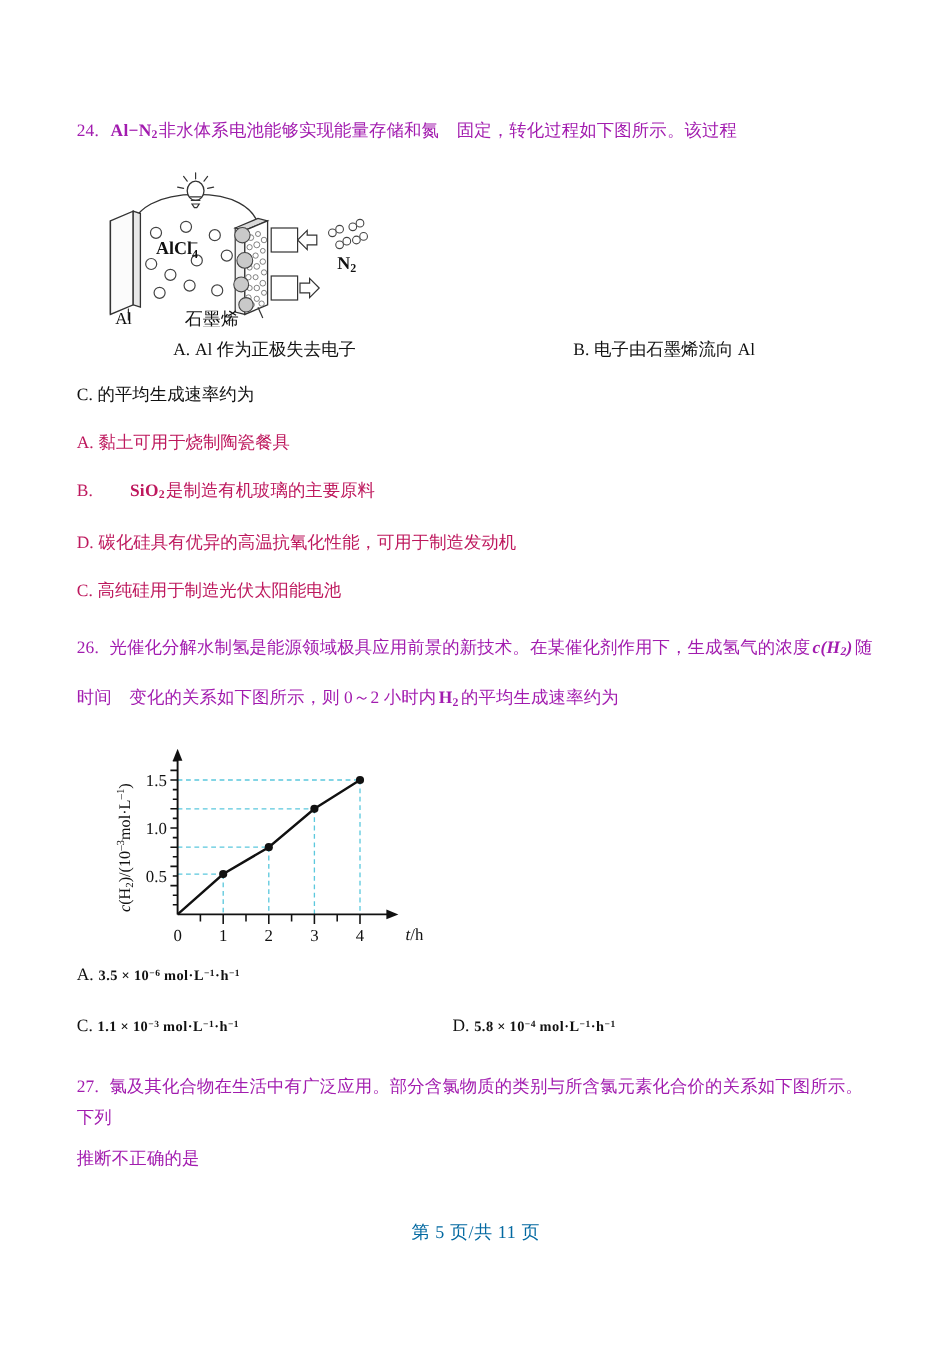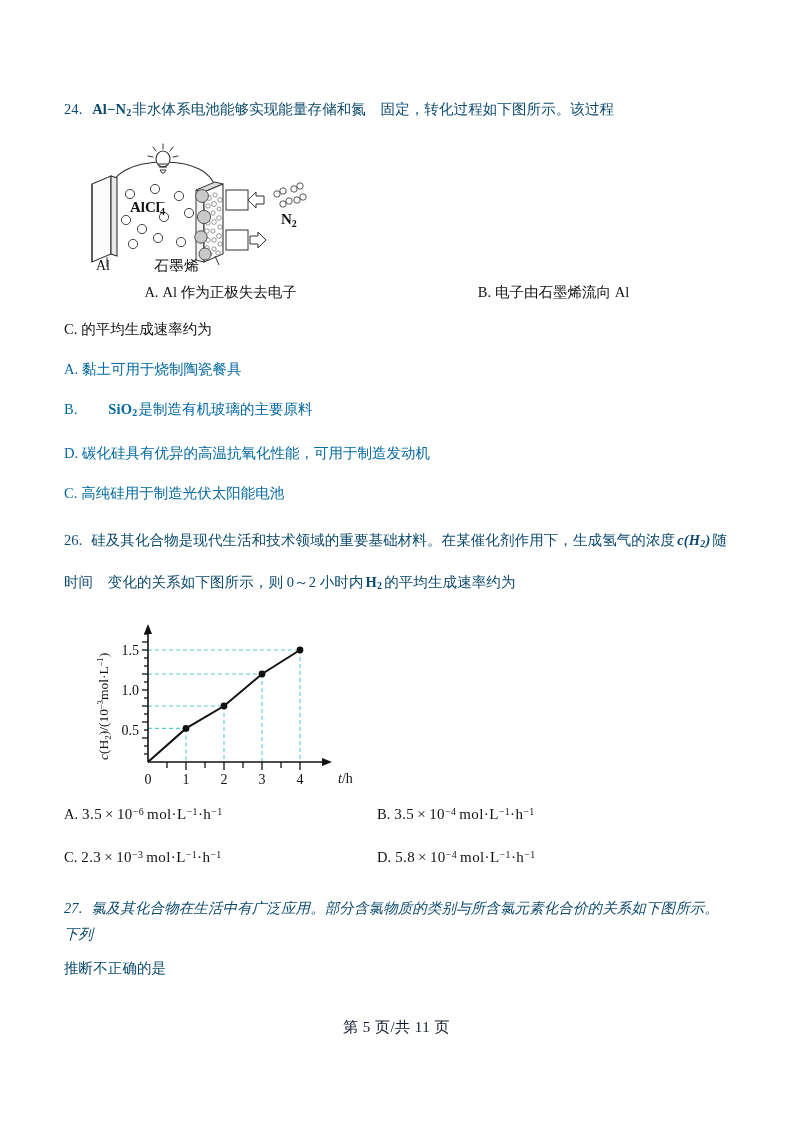--- a/index.html
+++ b/index.html
@@ -26,21 +26,21 @@
     left: 64px;
     top: 96px;
     width: 666px;
   }
 
   
   .qline {
     font-size: 14.5px;
     line-height: 26px;
     letter-spacing: 0.1px;
-    color: #0c4a6e;
+    color: #a21caf;
     margin: 0;
   }
   .qnum {
     display: inline;
   }
   .stem {
     margin-bottom: 4px;
   }
   .cont-line {
     margin-top: 2px;
@@ -59,21 +59,21 @@
     color: #111;
   }
   .opt-col.narrow { width: 47%; }
   .opt-col.wide   { width: 53%; }
 
   
   .opt-single {
     font-size: 14.5px;
     line-height: 24px;
     margin-top: 16px;
-    color: #0369a1;
+    color: #be185d;
   }
 
   .lbl { margin-right: 4px; }
 
   
   .chem {
     font-family: "Liberation Serif", "DejaVu Serif", serif;
     font-weight: 600;
     letter-spacing: 0.2px;
   }
@@ -82,21 +82,22 @@
     vertical-align: -0.22em;
     font-weight: 600;
   }
   .mathit {
     font-style: italic;
     font-family: "Liberation Serif", "DejaVu Serif", serif;
   }
   .unit {
     font-family: "Liberation Serif", "DejaVu Serif", serif;
     letter-spacing: 0.4px;
-    font-size: 15px;
+    font-size: 12px;
+    font-weight: bold;
   }
   .unit sup {
     font-size: 0.66em;
     vertical-align: 0.45em;
   }
 
   
   .fig24 {
     margin-top: 8px;
     margin-left: 14px;
@@ -115,21 +116,21 @@
   }
 
   
   .footer {
     position: absolute;
     left: 0;
     top: 1018px;
     width: 793px;
     text-align: center;
     font-size: 15px;
-    color: #0f172a;
+    color: #0369a1;
     font-family: "Liberation Serif", "DejaVu Serif", serif;
     letter-spacing: 0.5px;
   }
 </style>
 </head>
 <body>
 
 <div class="page">
 
   <div class="content">
@@ -272,21 +273,21 @@
     </div>
     <div class="opt-single">
       <span class="lbl">D.</span><span>碳化硅具有优异的高温抗氧化性能，可用于制造发动机</span>
     </div>
     <div class="opt-single">
       <span class="lbl">C.</span><span>高纯硅用于制造光伏太阳能电池</span>
     </div>
 
     <div class="qline stem" style="margin-top:22px;">
       <span class="qnum">26.</span>
-      <span style="margin-left:5px;">硅及其化合物是现代生活和技术领域的重要基础材料。在某催化剂作用下，生成氢气的浓度</span><span class="mathit chem" style="margin:0 2px;"><span>c(H</span><sub>2</sub><span>)</span></span><span>随</span>
+      <span style="margin-left:5px;">光催化分解水制氢是能源领域极具应用前景的新技术。在某催化剂作用下，生成氢气的浓度</span><span class="mathit chem" style="margin:0 2px;"><span>c(H</span><sub>2</sub><span>)</span></span><span>随</span>
     </div>
     <div class="qline cont-line" style="margin-top:12px;">
       <span>时间　变化的关系如下图所示，则 0～2 小时内</span><span class="chem" style="margin:0 2px;"><span>H</span><sub>2</sub></span><span>的平均生成速率约为</span>
     </div>
 
     <div class="fig26">
       <svg width="330" height="180" viewBox="0 0 330 180">
 
         <g stroke="#5bc8dd" stroke-width="1.1" stroke-dasharray="4,3" fill="none">
 
@@ -369,34 +370,31 @@
         <text transform="translate(22,150) rotate(-90)" font-family="Liberation Serif, serif" font-size="13.5" fill="#111">
           <tspan font-style="italic">c</tspan>(H<tspan font-size="9" dy="3">2</tspan><tspan dy="-3">)/(10</tspan><tspan font-size="9" dy="-5">–3</tspan><tspan font-size="13.5" dy="5">mol·L</tspan><tspan font-size="9" dy="-5">–1</tspan><tspan font-size="13.5" dy="5">)</tspan>
         </text>
       </svg>
     </div>
 
     <div class="opt-row" style="margin-top:10px;">
       <div class="opt-col narrow">
         <span class="lbl">A.</span><span class="unit"><span>3.5</span><span style="margin:0 3px;">×</span><span>10</span><sup>−6</sup><span style="margin-left:3px;">mol·L</span><sup>−1</sup><span>·</span><span>h</span><sup>−1</sup></span>
       </div>
-      <div class="opt-col wide">
-        <span class="lbl">B.</span><span class="unit"><span>3.5</span><span style="margin:0 3px;">×</span><span>10</span><sup>−4</sup><span style="margin-left:3px;">mol·L</span><sup>−1</sup><span>·</span><span>h</span><sup>−1</sup></span>
-      </div>
     </div>
     <div class="opt-row" style="margin-top:16px;">
       <div class="opt-col narrow">
-        <span class="lbl">C.</span><span class="unit"><span>2.3</span><span style="margin:0 3px;">×</span><span>10</span><sup>−3</sup><span style="margin-left:3px;">mol·L</span><sup>−1</sup><span>·</span><span>h</span><sup>−1</sup></span>
+        <span class="lbl">C.</span><span class="unit"><span>1.1</span><span style="margin:0 3px;">×</span><span>10</span><sup>−3</sup><span style="margin-left:3px;">mol·L</span><sup>−1</sup><span>·</span><span>h</span><sup>−1</sup></span>
       </div>
       <div class="opt-col wide">
         <span class="lbl">D.</span><span class="unit"><span>5.8</span><span style="margin:0 3px;">×</span><span>10</span><sup>−4</sup><span style="margin-left:3px;">mol·L</span><sup>−1</sup><span>·</span><span>h</span><sup>−1</sup></span>
       </div>
     </div>
 
-    <div class="qline stem" style="margin-top:26px;font-style:italic;">
+    <div class="qline stem" style="margin-top:26px;">
       <span class="qnum">27.</span>
       <span style="margin-left:5px;">氯及其化合物在生活中有广泛应用。部分含氯物质的类别与所含氯元素化合价的关系如下图所示。下列</span>
     </div>
     <div class="qline cont-line" style="margin-top:8px;">
       <span>推断不正确的是</span>
     </div>
 
   </div>
 
   <div class="footer">第 5 页/共 11 页</div>

